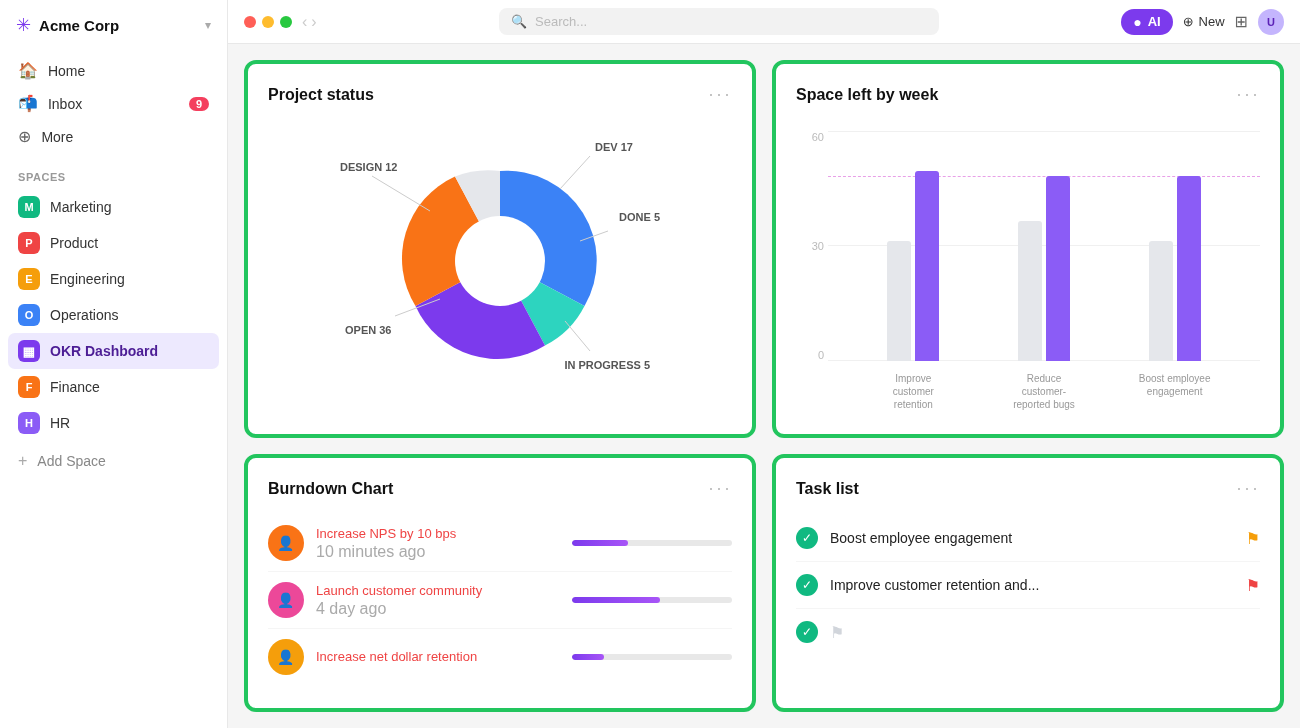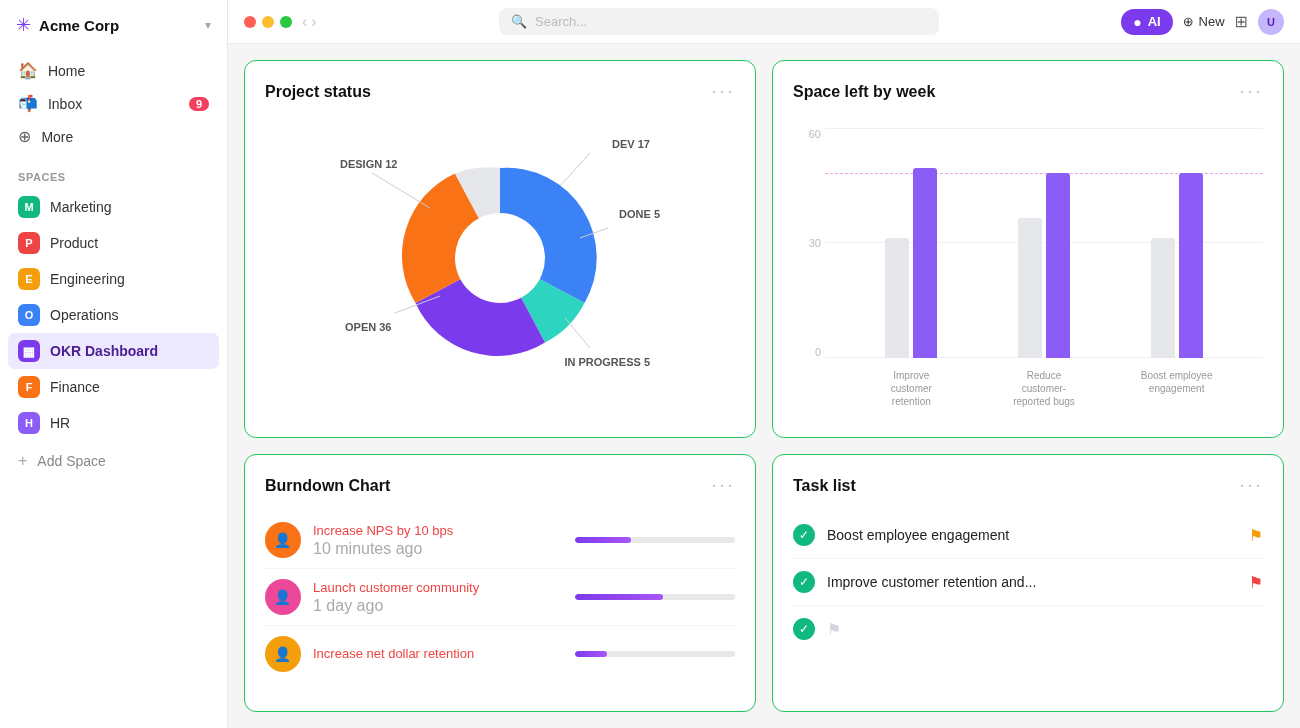--- a/index.html
+++ b/index.html
@@ -151,21 +151,21 @@
       justify-content: center;
       font-size: 11px;
       font-weight: 700;
       color: #5b21b6;
       cursor: pointer;
     }
 
     .card {
       background: #fff;
       border-radius: 12px;
-      border: 1px solid #22c55e;
+      border: 4px solid #22c55e;
       padding: 20px;
       overflow: hidden;
     }
     .card-header {
       display: flex;
       align-items: center;
       justify-content: space-between;
       margin-bottom: 16px;
     }
     .card-title {
@@ -366,21 +366,21 @@
 
               <path d="M100,100 L145,184.5 A90,90 0 0,1 15.5,145 Z" fill="#7c3aed"></path>
 
               <path d="M100,100 L15.5,145 A90,90 0 0,1 55,15.5 Z" fill="#f97316"></path>
 
               <path d="M100,100 L55,15.5 A90,90 0 0,1 100,10 Z" fill="#e5e7eb"></path>
 
               <circle cx="100" cy="100" r="45" fill="#fff"></circle>
             </svg>
 
-            <div style="position:absolute;top:10px;right:10px;font-size:11px;font-weight:600;color:#555;">
+            <div style="position:absolute;top:10px;right:27px;font-size:11px;font-weight:600;color:#555;">
               <span>DEV</span> <span>17</span>
             </div>
             <div style="position:absolute;top:80px;right:0px;font-size:11px;font-weight:600;color:#555;">
               <span>DONE</span> <span>5</span>
             </div>
             <div style="position:absolute;bottom:20px;right:10px;font-size:11px;font-weight:600;color:#555;">
               <span>IN PROGRESS</span> <span>5</span>
             </div>
             <div style="position:absolute;bottom:55px;left:5px;font-size:11px;font-weight:600;color:#555;">
               <span>OPEN</span> <span>36</span>
@@ -471,21 +471,21 @@
             <div class="progress-bar-fill" style="width:35%;"></div>
           </div>
         </div>
 
         <div class="burndown-item">
           <div class="burndown-avatar" style="background:#ec4899;">
             <span style="font-size:14px;">👤</span>
           </div>
           <div class="burndown-info">
             <div class="burndown-name">Launch customer community</div>
-            <div class="burndown-time">1 day ago</div>
+            <div class="burndown-time">4 day ago</div>
           </div>
           <div class="progress-bar-container">
             <div class="progress-bar-fill" style="width:55%;"></div>
           </div>
         </div>
 
         <div class="burndown-item">
           <div class="burndown-avatar" style="background:#f59e0b;">
             <span style="font-size:14px;">👤</span>
           </div>

